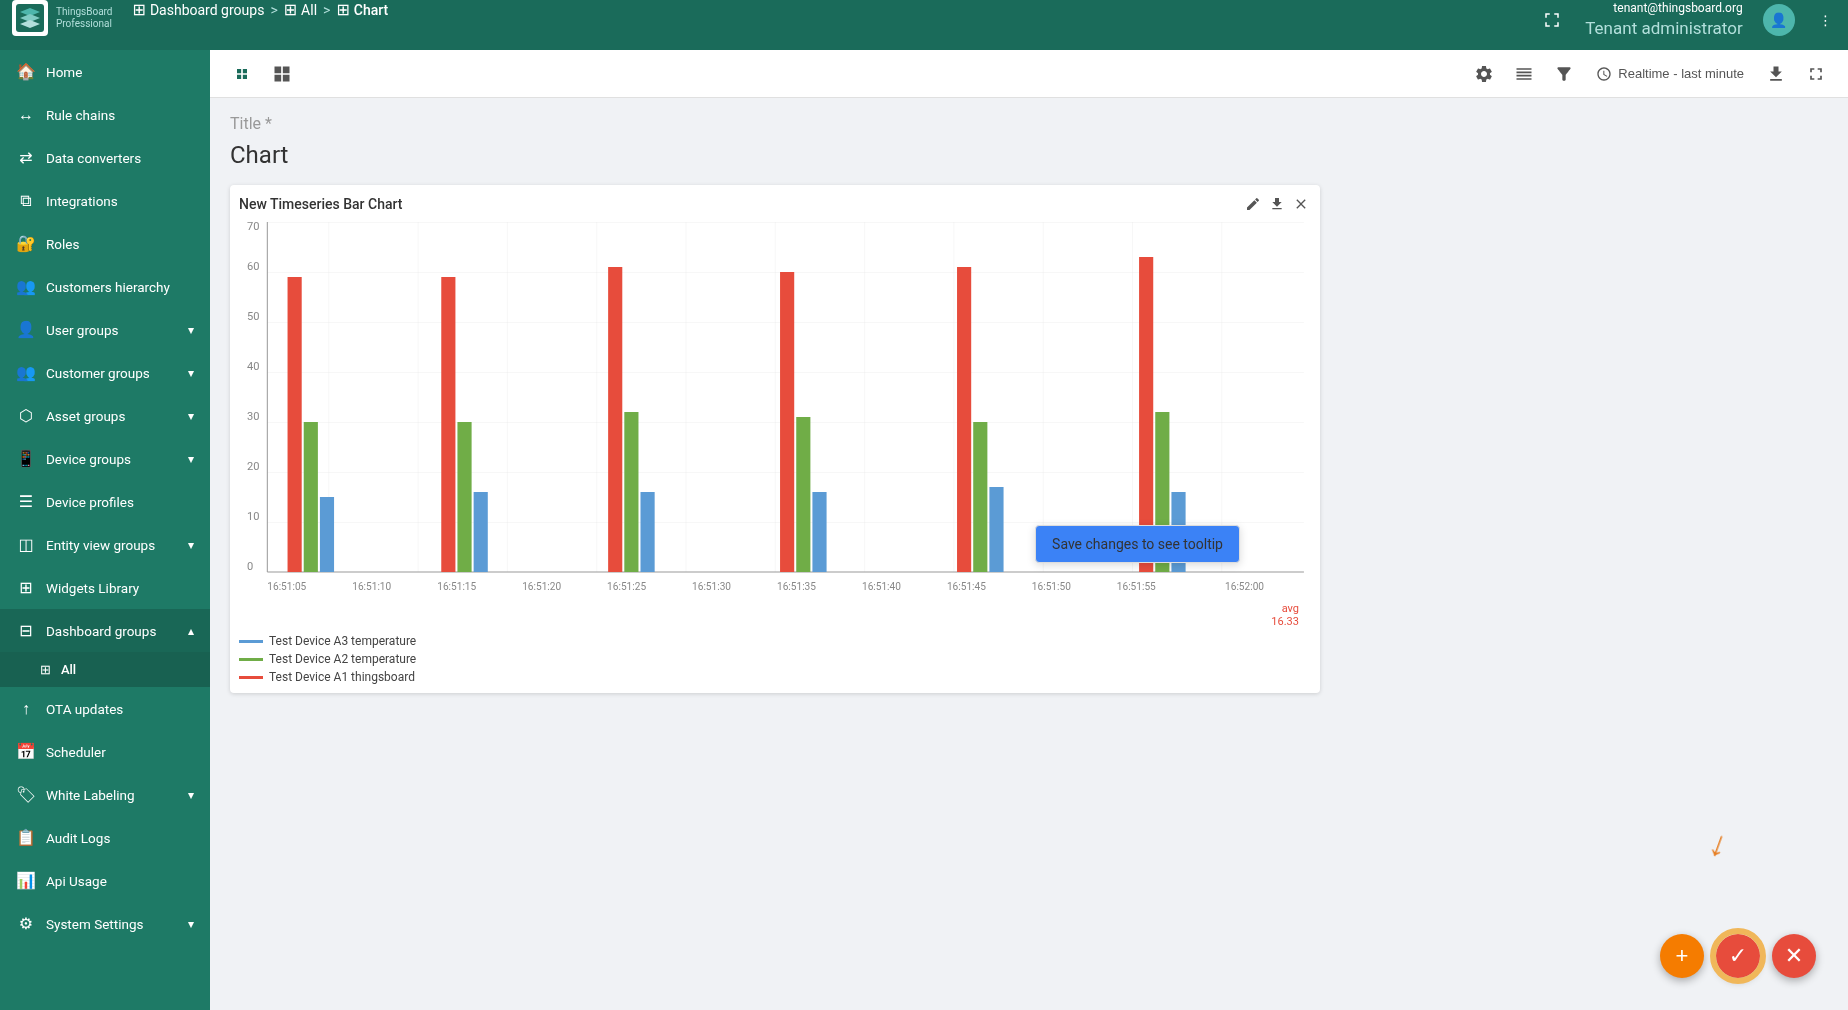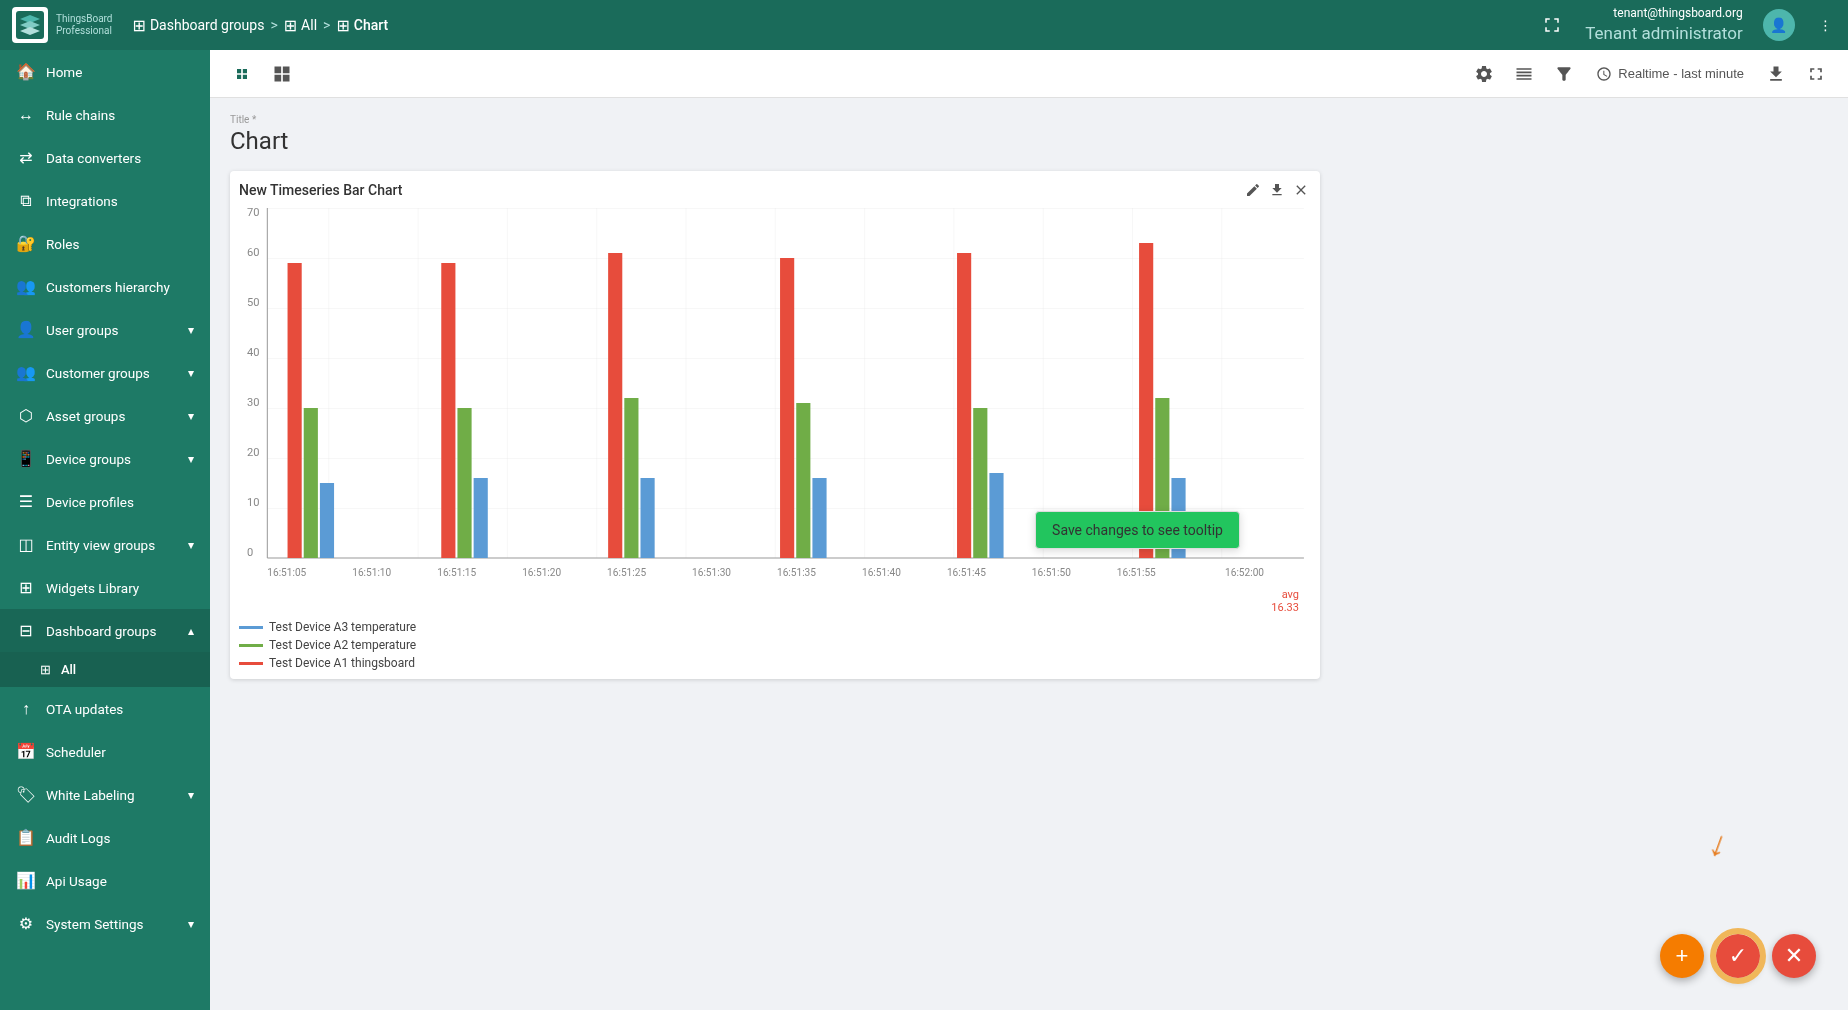--- a/index.html
+++ b/index.html
@@ -3,21 +3,21 @@
   <meta charset="utf-8">
   <style>
     * { box-sizing: border-box; margin: 0; padding: 0; }
     body { font-family: 'Roboto', Arial, sans-serif; background: #f0f2f5; display: flex; flex-direction: column; height: 1010px; overflow: hidden; }
 
     
     .top-nav {
       background: #1a6b5a;
       height: 50px;
       display: flex;
-      align-items: center;
+      align-items: flex-start;
       padding: 0 12px;
       color: white;
       flex-shrink: 0;
     }
     .top-nav .logo {
       display: flex; align-items: center; gap: 8px; margin-right: 20px;
     }
     .top-nav .logo-icon {
       width: 36px; height: 36px; background: white; border-radius: 4px;
       display: flex; align-items: center; justify-content: center;
@@ -88,21 +88,21 @@
     .toolbar-spacer { flex: 1; }
     .toolbar-right { display: flex; align-items: center; gap: 8px; }
     .time-btn {
       display: flex; align-items: center; gap: 6px;
       background: none; border: none; cursor: pointer;
       color: #555; font-size: 13px; padding: 4px 8px;
     }
 
     
     .page-content { flex: 1; padding: 16px 20px; overflow-y: auto; }
-    .page-title-label { font-size: 10px; color: #999; margin-bottom: 2px; }
+    .page-title-label { font-size: 16px; color: #999; margin-bottom: 8px; }
     .page-title { font-size: 24px; font-weight: 400; color: #333; margin-bottom: 16px; }
 
     
     .widget-card {
       background: white;
       border-radius: 4px;
       box-shadow: 0 1px 4px rgba(0,0,0,0.15);
       padding: 9px;
       position: relative;
       max-width: 1090px;
@@ -124,21 +124,21 @@
     .legend-line { width: 24px; height: 3px; }
 
     
     .avg-label { position: absolute; right: 12px; top: 380px; font-size: 11px; color: #e74c3c; text-align: right; }
 
     
     .tooltip-callout {
       position: absolute;
       right: 80px;
       bottom: 130px;
-      background: #22c55e;
+      background: #3b82f6;
       border: 1px solid #ddd;
       border-radius: 4px;
       padding: 10px 16px;
       font-size: 14px;
       color: #333;
       box-shadow: 0 2px 8px rgba(0,0,0,0.15);
       white-space: nowrap;
     }
     .tooltip-arrow {
       position: absolute;

